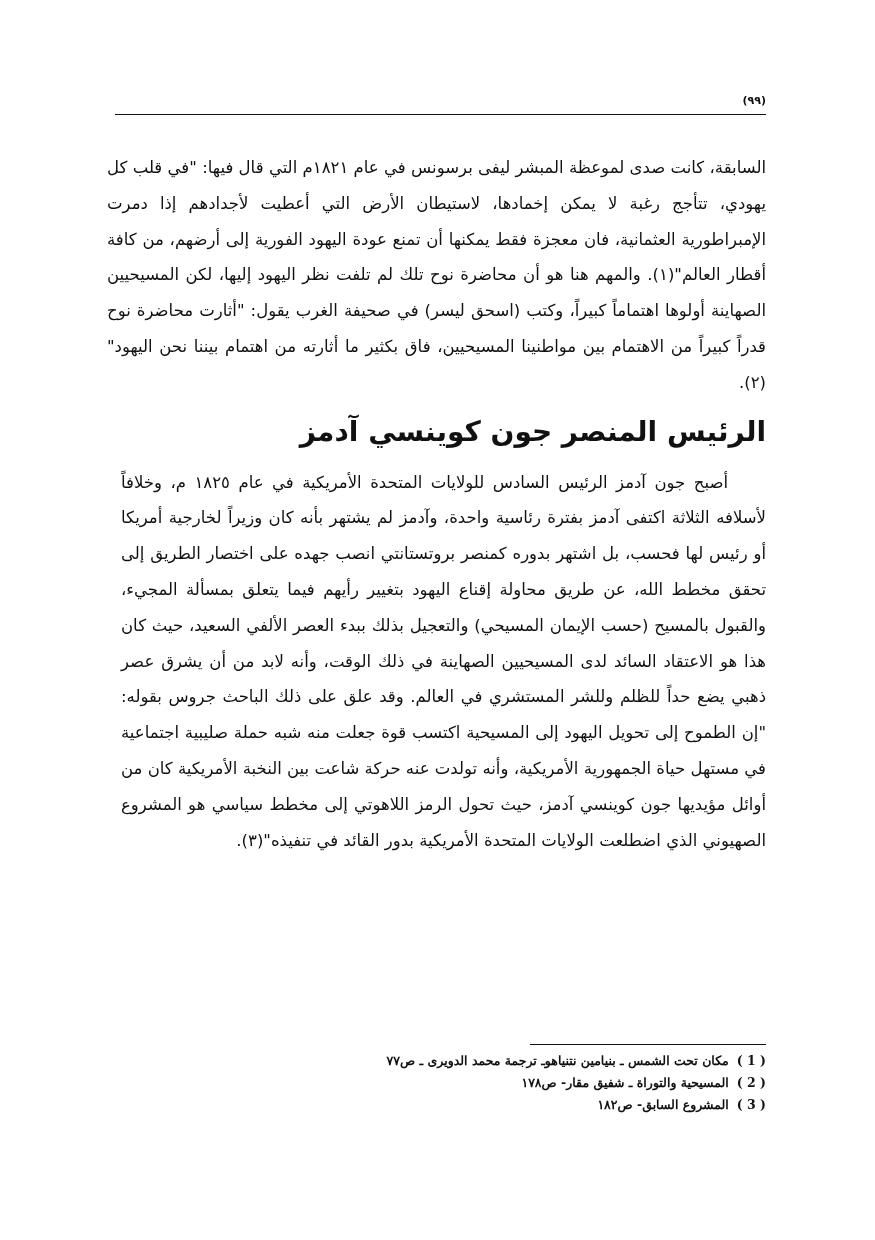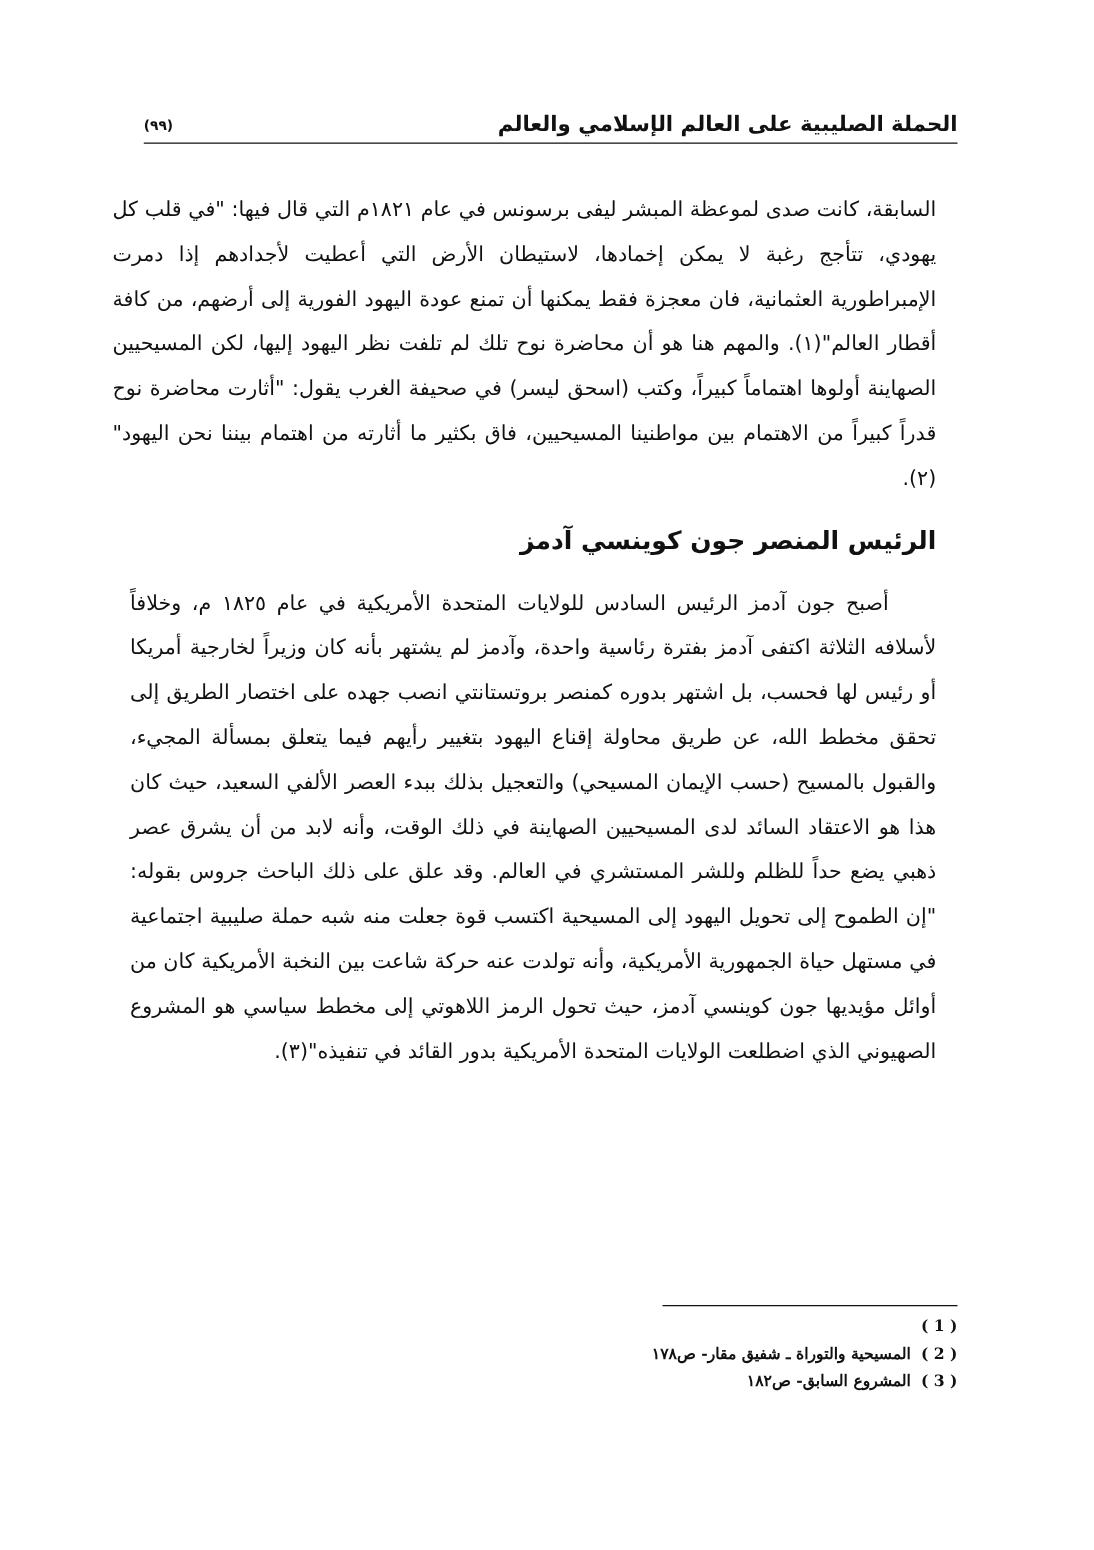--- a/index.html
+++ b/index.html
@@ -14,64 +14,64 @@
     display: flex; flex-direction: row; justify-content: space-between; align-items: center;
     direction: rtl;
   }
   .running-title {
     font-size: 17px; font-weight: bold; letter-spacing: -0.2px;
   }
   .page-number {
     font-size: 11px; font-weight: bold; direction: rtl;
   }
   .body-text {
-    position: absolute; left: 90px; top: 150px; width: 659px;
+    position: absolute; left: 107px; top: 150px; width: 659px;
     direction: rtl; text-align: justify; text-align-last: right;
     font-size: 16.5px; line-height: 35.8px;
   }
   .body-text p { margin: 0; }
   .body-text p.indent { text-indent: 38px; margin-left: 14px; }
   .section-heading {
     margin: 14px 0 16px 0;
-    font-size: 20px; font-weight: bold; line-height: 34px;
+    font-size: 28px; font-weight: bold; line-height: 34px;
     text-align: right;
   }
   .footnote-rule {
     position: absolute; left: 530px; top: 1044px; width: 236px; height: 0;
     border-top: 1.2px solid #111;
   }
   .footnotes {
     position: absolute; left: 290px; top: 1050px; width: 476px;
     direction: rtl; text-align: right;
     font-family: "DejaVu Serif", "Liberation Serif", serif;
     font-size: 12.5px; line-height: 22px;
   }
   .footnote { display: flex; flex-direction: row; align-items: baseline; }
   .fn-mark { font-weight: bold; margin-left: 8px; white-space: nowrap; direction: ltr; unicode-bidi: isolate; }
   .fn-text { font-weight: bold; }
 </style>
 </head>
 <body>
 
 <header class="page-header">
-  <span class="running-title">الحملة الصليبية على العالم الإسلامي والعالم</span>
   <span class="page-number">(٩٩)</span>
 </header>
 
 <main class="body-text">
   <p>السابقة، كانت صدى لموعظة المبشر ليفى برسونس في عام ١٨٢١م التي قال فيها: "في قلب كل يهودي، تتأجج رغبة لا يمكن إخمادها، لاستيطان الأرض التي أعطيت لأجدادهم إذا دمرت الإمبراطورية العثمانية، فان معجزة فقط يمكنها أن تمنع عودة اليهود الفورية إلى أرضهم، من كافة أقطار العالم"(١). والمهم هنا هو أن محاضرة نوح تلك لم تلفت نظر اليهود إليها، لكن المسيحيين الصهاينة أولوها اهتماماً كبيراً، وكتب (اسحق ليسر) في صحيفة الغرب يقول: "أثارت محاضرة نوح قدراً كبيراً من الاهتمام بين مواطنينا المسيحيين، فاق بكثير ما أثارته من اهتمام بيننا نحن اليهود"(٢).</p>
   <h2 class="section-heading">الرئيس المنصر جون كوينسي آدمز</h2>
   <p class="indent">أصبح جون آدمز الرئيس السادس للولايات المتحدة الأمريكية في عام ١٨٢٥ م، وخلافاً لأسلافه الثلاثة اكتفى آدمز بفترة رئاسية واحدة، وآدمز لم يشتهر بأنه كان وزيراً لخارجية أمريكا أو رئيس لها فحسب، بل اشتهر بدوره كمنصر بروتستانتي انصب جهده على اختصار الطريق إلى تحقق مخطط الله، عن طريق محاولة إقناع اليهود بتغيير رأيهم فيما يتعلق بمسألة المجيء، والقبول بالمسيح (حسب الإيمان المسيحي) والتعجيل بذلك ببدء العصر الألفي السعيد، حيث كان هذا هو الاعتقاد السائد لدى المسيحيين الصهاينة في ذلك الوقت، وأنه لابد من أن يشرق عصر ذهبي يضع حداً للظلم وللشر المستشري في العالم. وقد علق على ذلك الباحث جروس بقوله: "إن الطموح إلى تحويل اليهود إلى المسيحية اكتسب قوة جعلت منه شبه حملة صليبية اجتماعية في مستهل حياة الجمهورية الأمريكية، وأنه تولدت عنه حركة شاعت بين النخبة الأمريكية كان من أوائل مؤيديها جون كوينسي آدمز، حيث تحول الرمز اللاهوتي إلى مخطط سياسي هو المشروع الصهيوني الذي اضطلعت الولايات المتحدة الأمريكية بدور القائد في تنفيذه"(٣).</p>
 </main>
 
 <div class="footnote-rule"></div>
 
 <section class="footnotes">
   <div class="footnote">
     <span class="fn-mark">( 1 )</span>
+    <span class="fn-text">مكان تحت الشمس ـ بنيامين نتنياهوـ ترجمة محمد الدويرى ـ ص٧٧</span>
   </div>
   <div class="footnote">
     <span class="fn-mark">( 2 )</span>
     <span class="fn-text">المسيحية والتوراة ـ شفيق مقار- ص١٧٨</span>
   </div>
   <div class="footnote">
     <span class="fn-mark">( 3 )</span>
     <span class="fn-text">المشروع السابق- ص١٨٢</span>
   </div>
 </section>

